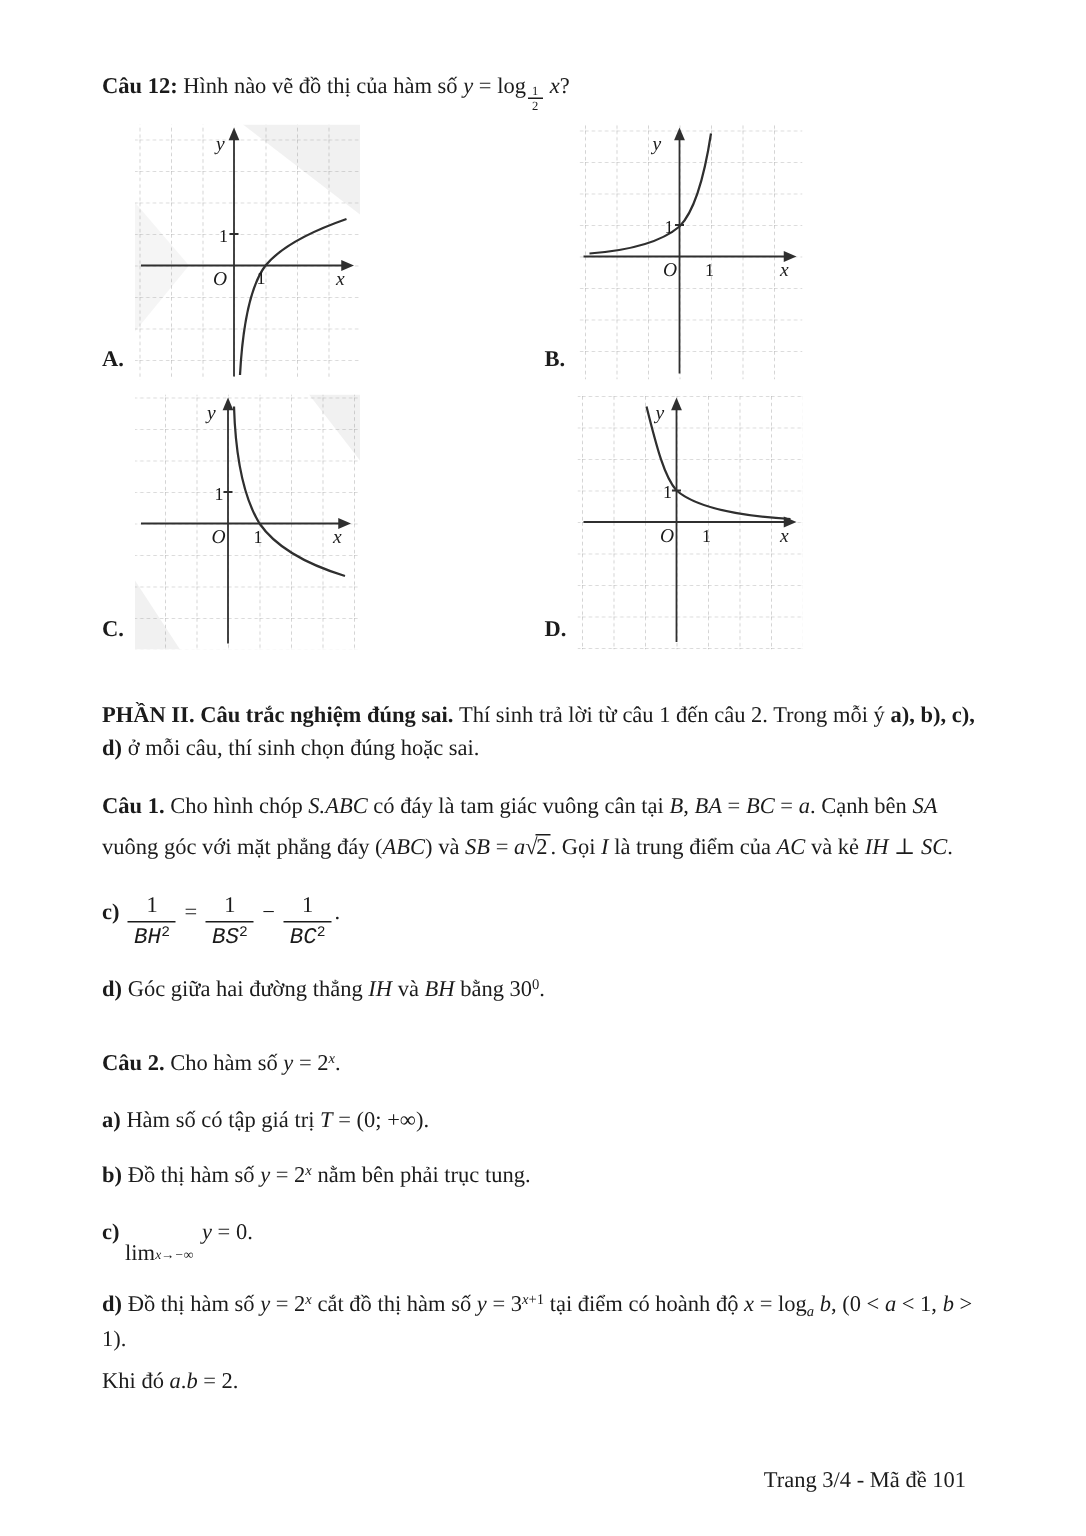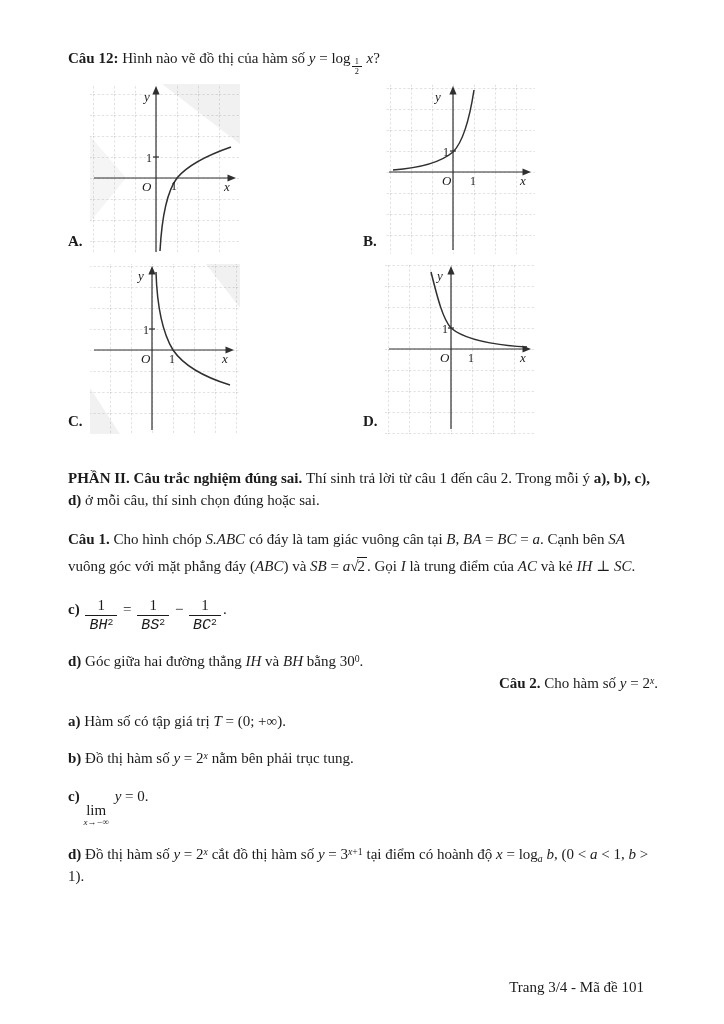--- a/index.html
+++ b/index.html
@@ -17,39 +17,39 @@
   .opt-label{font-weight:bold;width:22px;padding-bottom:4px;flex:0 0 auto;}
   .graph{display:block;background:#fff;}
   .axis{stroke:#2f2f2f;stroke-width:1.2;}
   .axfill{fill:#2f2f2f;}
   .curve{fill:none;stroke:#2f2f2f;stroke-width:1.5;}
   .shade{fill:#8f8f8f;}
   .axtext{font-family:"Liberation Serif","DejaVu Serif",serif;font-size:13px;fill:#1b1b1b;font-style:italic;}
   .ticktext{font-family:"Liberation Serif","DejaVu Serif",serif;font-size:12px;fill:#1b1b1b;}
   .part2{margin-top:34px;}
   .cau1-intro{margin-top:14px;line-height:1.85;}
-  .cau2-intro{margin-top:0;text-align:right;}
+  .cau2-intro{margin-top:27px;}
   .item{margin-top:16px;}
   .cont{margin-top:6px;}
   .footer{position:absolute;right:80px;bottom:28px;font-size:15px;}
   
   .seg-b{font-weight:700;}
   .seg-i{font-style:italic;}
   .seg-sub{font-size:65%;vertical-align:-0.35em;}
   .seg-sup{font-size:65%;vertical-align:0.45em;}
   .seg-frac{display:inline-block;vertical-align:-1.05em;text-align:center;margin:0 2px;line-height:1.15;}
   .seg-frac .fnum{display:block;border-bottom:1px solid #1b1b1b;padding:0 4px 1px;}
   .seg-frac .fden{display:block;padding:1px 4px 0;font-family:Liberation Mono, monospace;}
   .seg-fsub{display:inline-block;font-size:56%;vertical-align:-1.3em;text-align:center;line-height:1.1;margin:0 1px;}
   .seg-fsub .fnum{display:block;border-bottom:1px solid #1b1b1b;padding:0 3px 0;}
   .seg-fsub .fden{display:block;padding:0 3px 0;}
   .seg-sqrt{white-space:nowrap;}
   .seg-sqrt .rad{font-style:normal;margin-right:-1px;}
   .seg-sqrt .radbody{border-top:1px solid #1b1b1b;padding:0 2px 0 0;font-style:normal;}
-  .seg-lim{display:inline-flex;flex-direction:column;align-items:center;vertical-align:-0.9em;line-height:1.05;margin-right:2px;justify-content:space-between;}
+  .seg-lim{display:inline-flex;flex-direction:row;align-items:center;vertical-align:-0.9em;line-height:1.05;margin-right:2px;justify-content:space-between;}
   .seg-lim .limtop{font-style:normal;}
   .seg-lim .limbot{font-size:60%;font-style:italic;}
 </style>
 </head>
 <body>
 
 <div class="page">
 
   <p class="para q12"><span class="seg-b">Câu 12: </span><span class="seg-n">Hình nào vẽ đồ thị của hàm số </span><span class="seg-i">y</span><span class="seg-n"> = log</span><span class="seg-fsub"><span class="fnum"><span class="seg-n">1</span></span><span class="fden"><span class="seg-n">2</span></span></span><span class="seg-i"> x</span><span class="seg-n">?</span></p>
 
@@ -176,16 +176,17 @@
   <p class="para item"><span class="seg-b">d) </span><span class="seg-n">Góc giữa hai đường thẳng </span><span class="seg-i">IH</span><span class="seg-n"> và </span><span class="seg-i">BH</span><span class="seg-n"> bằng 30</span><span class="seg-sup">0</span><span class="seg-n">.</span></p>
 
   <p class="para cau2-intro"><span class="seg-b">Câu 2. </span><span class="seg-n">Cho hàm số </span><span class="seg-i">y</span><span class="seg-n"> = 2</span><span class="seg-sup"><span class="seg-i">x</span></span><span class="seg-n">.</span></p>
   <p class="para item"><span class="seg-b">a) </span><span class="seg-n">Hàm số có tập giá trị </span><span class="seg-i">T</span><span class="seg-n"> = (0; +∞).</span></p>
   <p class="para item"><span class="seg-b">b) </span><span class="seg-n">Đồ thị hàm số </span><span class="seg-i">y</span><span class="seg-n"> = 2</span><span class="seg-sup"><span class="seg-i">x</span></span><span class="seg-n"> nằm bên phải trục tung.</span></p>
   <p class="para item"><span class="seg-b">c) </span><span class="seg-lim">
         <span class="limtop">lim</span>
         <span class="limbot">x→−∞</span>
       </span><span class="seg-n"> </span><span class="seg-i">y</span><span class="seg-n"> = 0.</span></p>
   <p class="para item"><span class="seg-b">d) </span><span class="seg-n">Đồ thị hàm số </span><span class="seg-i">y</span><span class="seg-n"> = 2</span><span class="seg-sup"><span class="seg-i">x</span></span><span class="seg-n"> cắt đồ thị hàm số </span><span class="seg-i">y</span><span class="seg-n"> = 3</span><span class="seg-sup"><span class="seg-i">x</span><span class="seg-n">+1</span></span><span class="seg-n"> tại điểm có hoành độ </span><span class="seg-i">x</span><span class="seg-n"> = log</span><span class="seg-sub"><span class="seg-i">a</span></span><span class="seg-n"> </span><span class="seg-i">b</span><span class="seg-n">, (0 &lt; </span><span class="seg-i">a</span><span class="seg-n"> &lt; 1, </span><span class="seg-i">b</span><span class="seg-n"> &gt; 1).</span></p>
+  <p class="para cont"><span class="seg-n">Khi đó </span><span class="seg-i">a</span><span class="seg-n">.</span><span class="seg-i">b</span><span class="seg-n"> = 2.</span></p>
 
   <div class="footer">Trang 3/4 - Mã đề 101</div>
 
 </div>
 
 </body></html>

